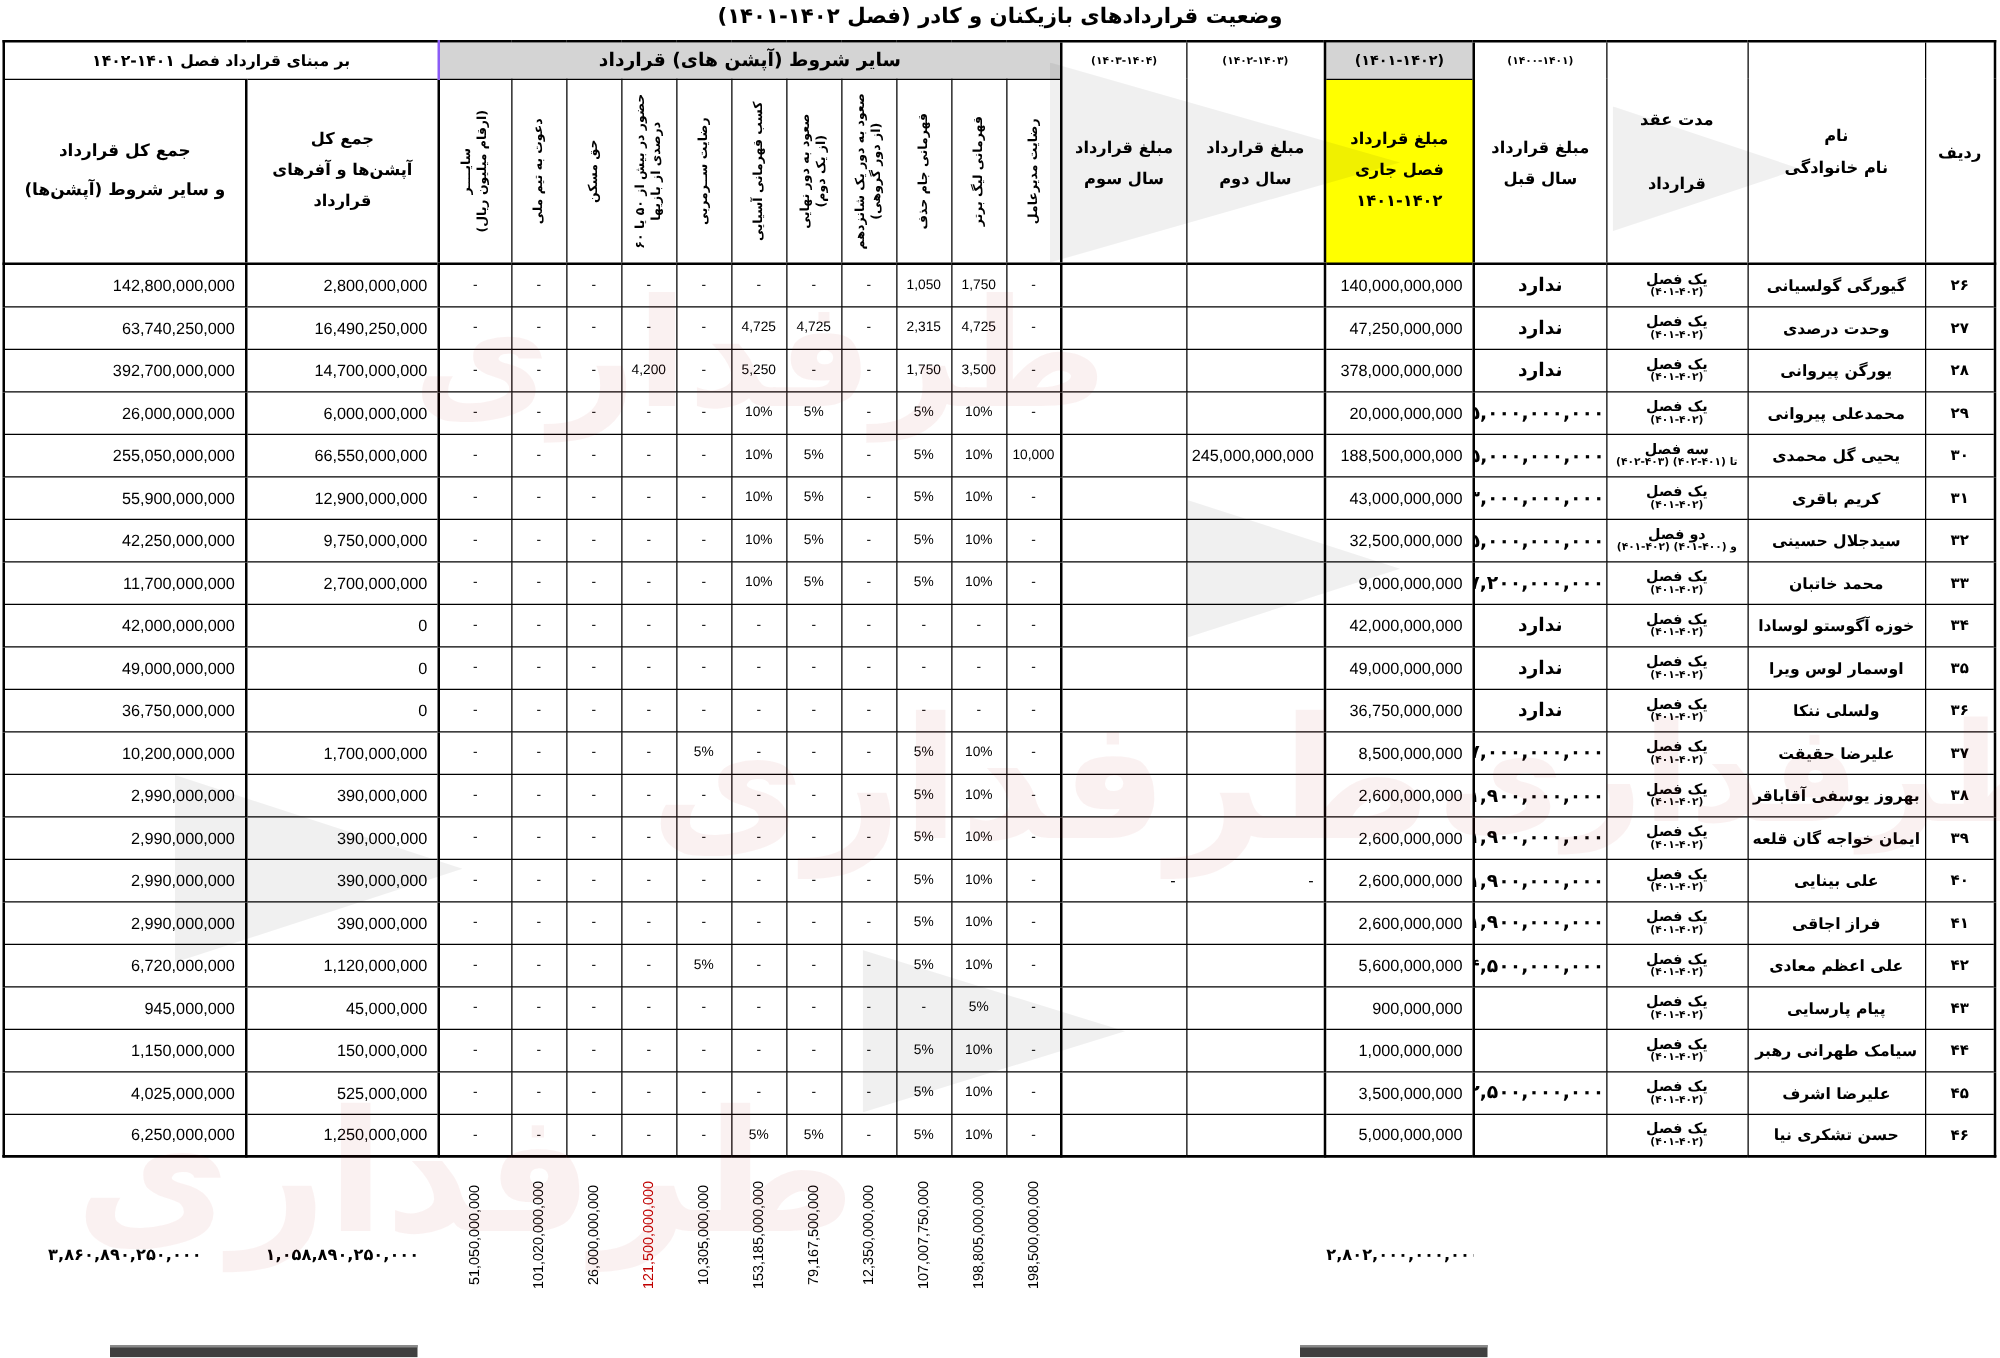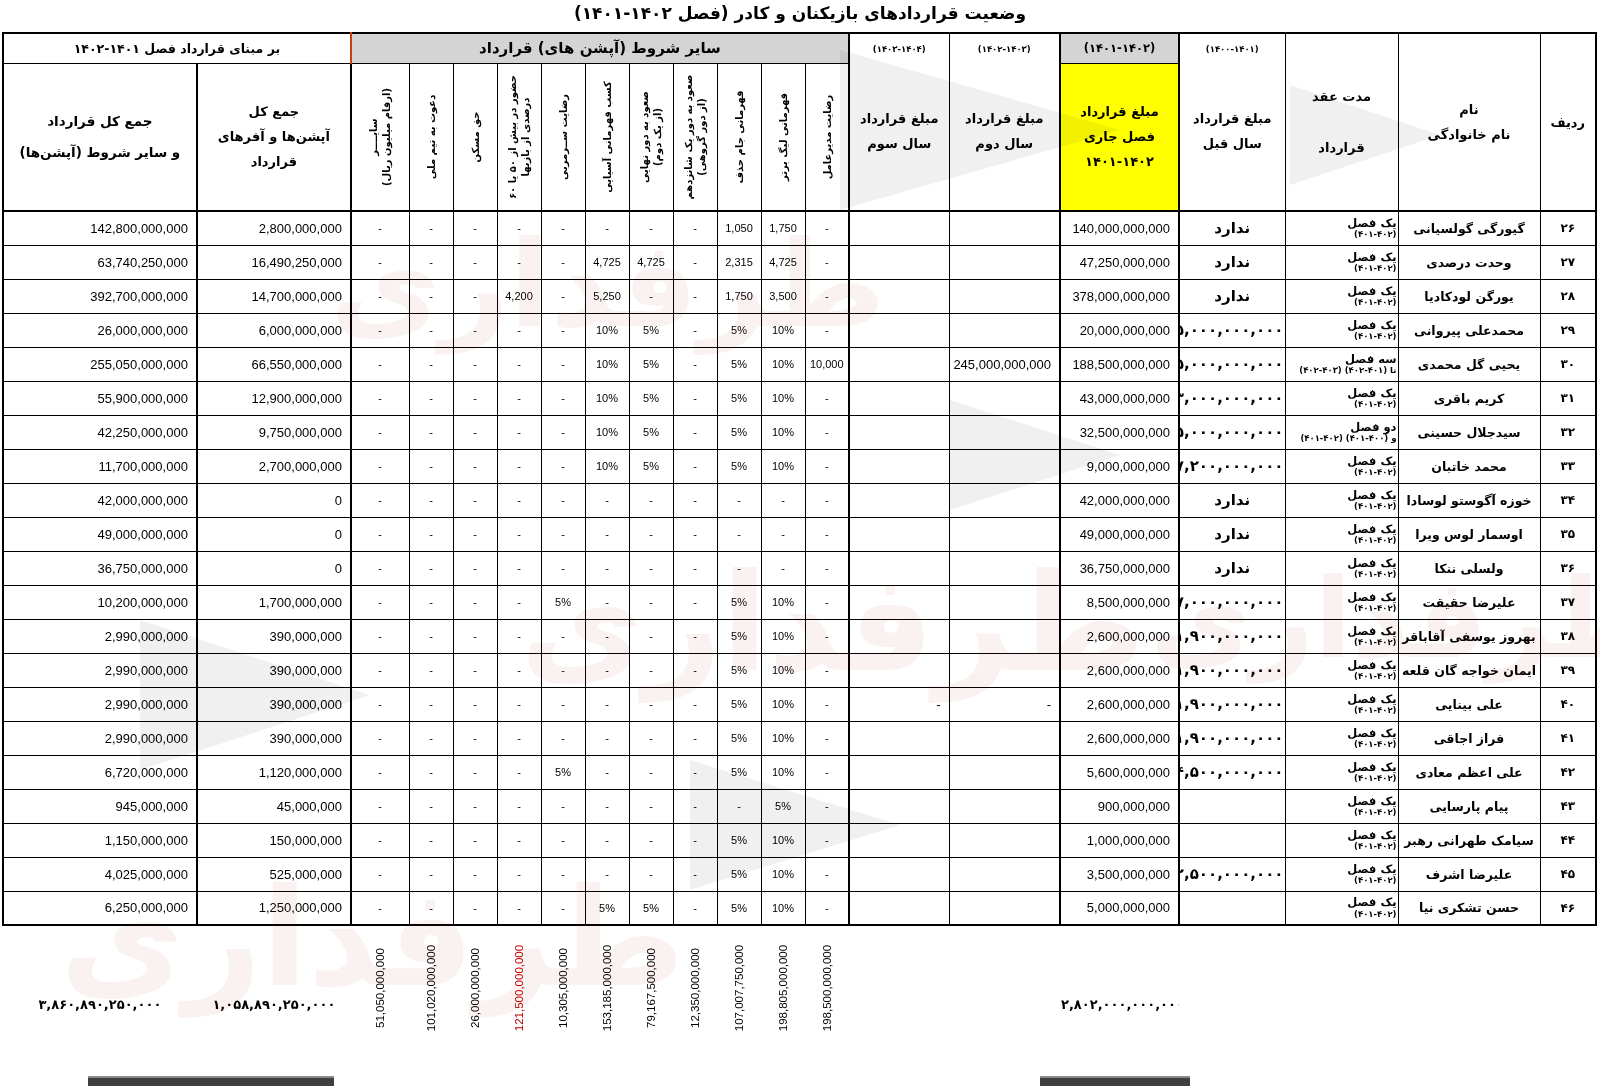--- a/index.html
+++ b/index.html
@@ -42,21 +42,21 @@
   .gap{height:26px;}
   .curcell{text-align:center;}
   .vheadcell{position:relative;}
   .vh{position:absolute;left:50%;top:50%;transform:translate(-50%,-50%) rotate(-90deg);
       width:142px;text-align:center;font-size:10px;font-weight:bold;line-height:1.3;
       direction:rtl;white-space:pre-line;}
   tbody tr{height:34px;}
   tbody td{font-size:13px;}
   .radif{text-align:center;font-weight:bold;font-size:12px;}
   .pname{text-align:center;font-weight:bold;font-size:12.5px;}
-  .dur{text-align:right;}
+  .dur{text-align:center;}
   .durl1{font-weight:bold;font-size:11.5px;line-height:1.1;}
   .durl2{font-size:8.5px;font-weight:bold;line-height:1.2;}
   .prev{text-align:center;font-weight:bold;font-size:15px;}
   .numcell{text-align:right;padding-left:2px;}
   .numcell{text-align:left;}
   td.numcell{direction:ltr;text-align:right;padding-right:8px;font-family:"Liberation Sans",sans-serif;}
   td.opt{text-align:center;font-size:11px;font-family:"Liberation Sans",sans-serif;}
   tfoot tr{height:150px;}
   .vtot{position:relative;height:150px;}
   .vnum{position:absolute;left:50%;top:62px;transform:translate(-50%,-50%) rotate(-90deg);
@@ -135,21 +135,21 @@
         </td>
         <td rowspan="2" class="deep hcell">
           <div class="flexcol">
             <div class="ysmall ltr">(۱۴۰۳-۱۴۰۴)</div>
             <div class="hmid">
               <div class="hl">مبلغ قرارداد</div>
               <div class="hl">سال سوم</div>
             </div>
           </div>
         </td>
-        <td colspan="11" class="gray bandtxt br2" style="border-left:2px solid #c2410c">سایر شروط (آپشن های) قرارداد</td>
+        <td colspan="11" class="gray bandtxt br2" style="border-left:2px solid #8b5cf6">سایر شروط (آپشن های) قرارداد</td>
         <td colspan="2" class="sumband">
           <span>بر مبنای قرارداد فصل</span>
           <span class="ltr">۱۴۰۲-۱۴۰۱</span>
         </td>
       </tr>
       <tr class="h2">
           <td class="yellow curcell">
             <div class="hl">مبلغ قرارداد</div>
             <div class="hl">فصل جاری</div>
             <div class="hl ltr">۱۴۰۱-۱۴۰۲</div>
@@ -248,21 +248,21 @@
           <td class="opt">-</td>
           <td class="opt">-</td>
           <td class="opt">-</td>
           <td class="opt">-</td>
           <td class="opt">-</td>
           <td class="numcell">16,490,250,000</td>
           <td class="numcell">63,740,250,000</td>
         </tr>
         <tr>
           <td class="radif">۲۸</td>
-          <td class="pname">یورگن لودکادیا</td>
+          <td class="pname">یورگن پیروانی</td>
           <td class="dur">
             <div class="durl1">یک فصل</div>
             <div class="durl2 ltr">(۴۰۱-۴۰۲)</div>
           </td>
           <td class="prev"><span class="ltr">ندارد</span></td>
           <td class="numcell">378,000,000,000</td>
           <td class="numcell"></td>
           <td class="numcell"></td>
           <td class="opt">-</td>
           <td class="opt">3,500</td>

